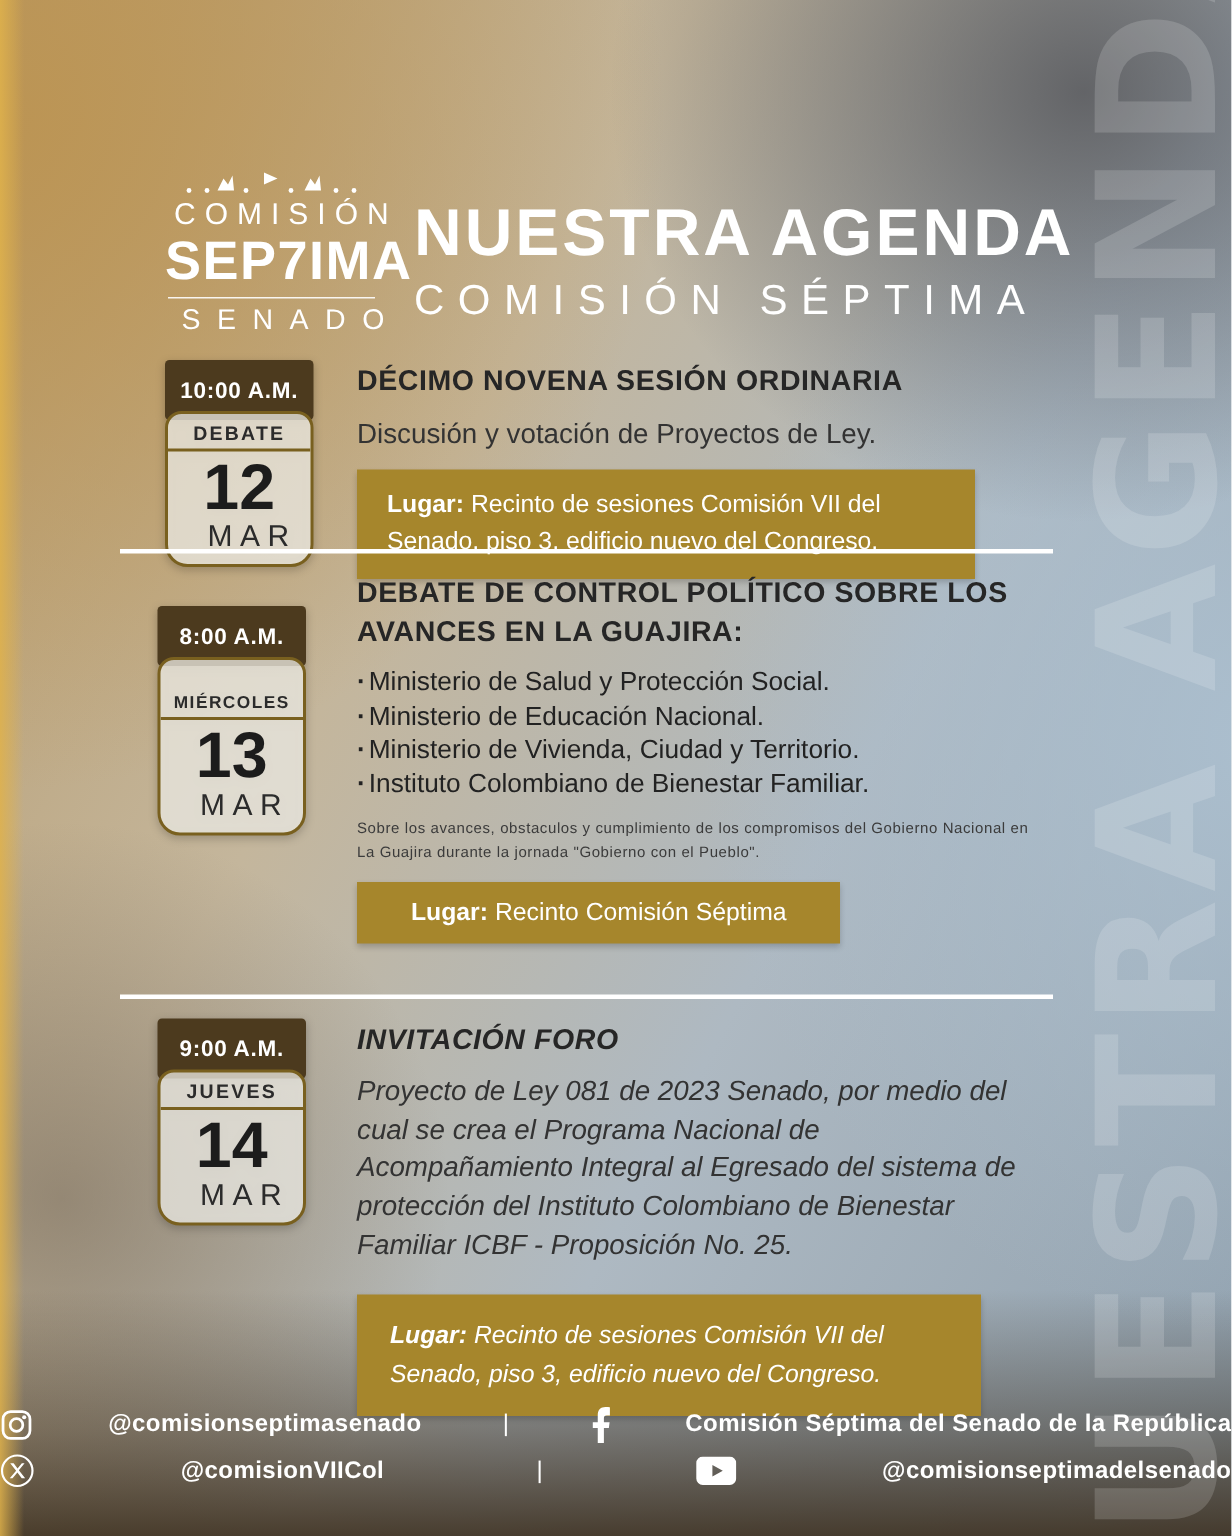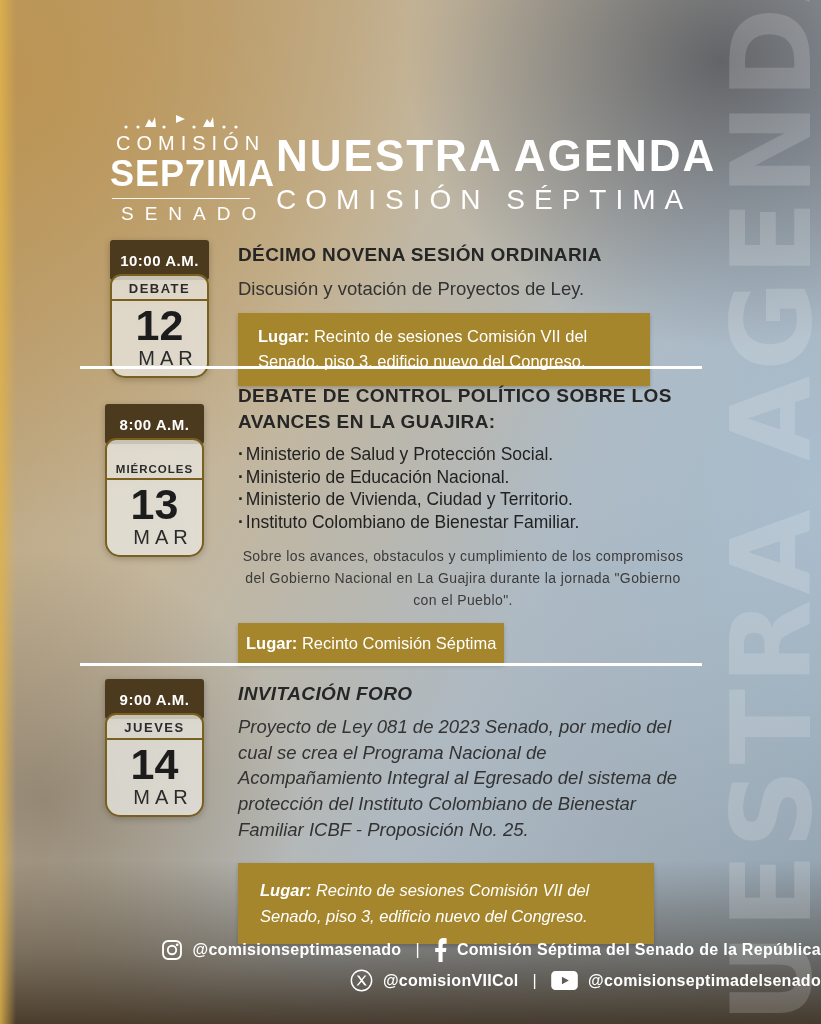--- a/index.html
+++ b/index.html
@@ -62,38 +62,38 @@
   .cal-daynum{ text-align:center; font-size:43px; font-weight:800; color:#1c1c1c; line-height:1.0; padding-top:3px; }
   .cal-month{ text-align:center; font-size:20px; letter-spacing:5px; text-indent:5px; color:#2b2b2b; font-weight:500; padding-bottom:6px;padding-left:12px; }
 
   
   .event-content{ position:absolute; left:238px; color:#262626; }
   .event-title{ font-size:19px; font-weight:700; letter-spacing:0.4px; color:#262626; line-height:1.35; }
   .event-desc{ font-size:18.5px; font-weight:400; color:#333; margin-top:8px; line-height:1.4; }
   .bullet-list{ list-style:none; margin-top:9px; }
   .bullet-list li{ font-size:17.5px; color:#222; line-height:1.29; font-weight:500; }
   .bullet-list li::before{ content:"·"; font-weight:700; margin-right:2px; }
-  .event-note{ font-size:14px; color:#3b3b3b; line-height:1.6; letter-spacing:0.4px; margin-top:11px; width:450px;text-align:center; }
+  .event-note{ font-size:10px; color:#3b3b3b; line-height:1.6; letter-spacing:0.4px; margin-top:11px; width:450px; }
 
   .lugar{
     background:#a6862c; color:#fff; font-size:16.5px; line-height:1.55;
     padding:11px 20px; margin-top:11px;
     box-shadow:0 2px 4px rgba(0,0,0,0.2);
   }
   .lugar .lugar-label{ font-weight:700; }
   .lugar.w1{ width:412px; }
-  .lugar.w2{ display:inline-block; padding:8px 8px; }
+  .lugar.w2{ display:inline-block; padding:8px 36px; }
   .lugar.w3{ width:416px; padding:15px 22px; }
 
   .divider{ position:absolute; left:80px; width:622px; height:3px; background:#fff; }
 
   
   .footer-row{
     position:absolute; left:0; width:821px;
-    display:flex; align-items:center; justify-content:flex-end; gap:10px;
+    display:flex; align-items:center; justify-content:space-between; gap:10px;
     color:#fff; font-size:16px; font-weight:700; letter-spacing:0.3px;
   }
   .footer-row .sep{ font-weight:400; margin:0 4px; }
   .icon{ display:block; }
 </style>
 </head>
 <body>
 
 <div class="poster">
 

